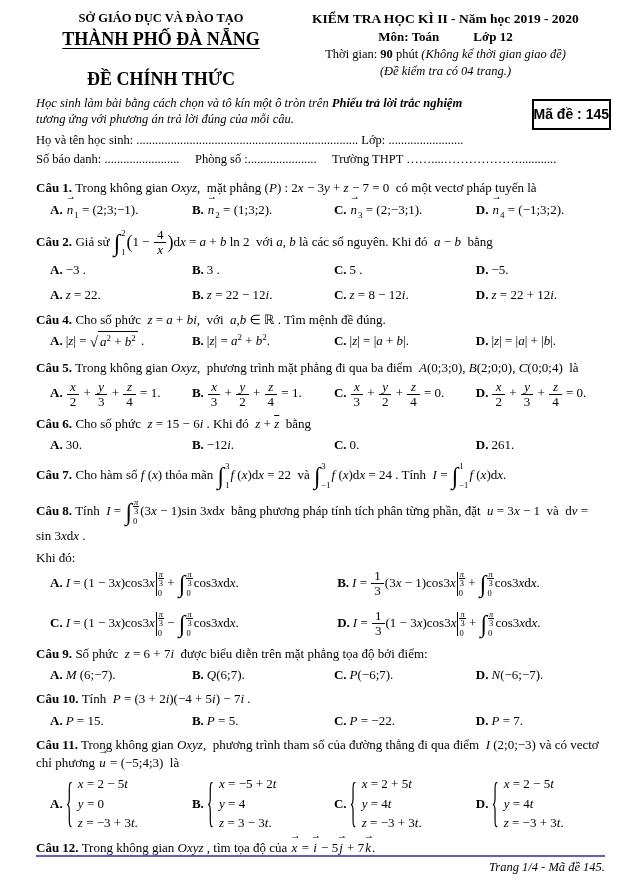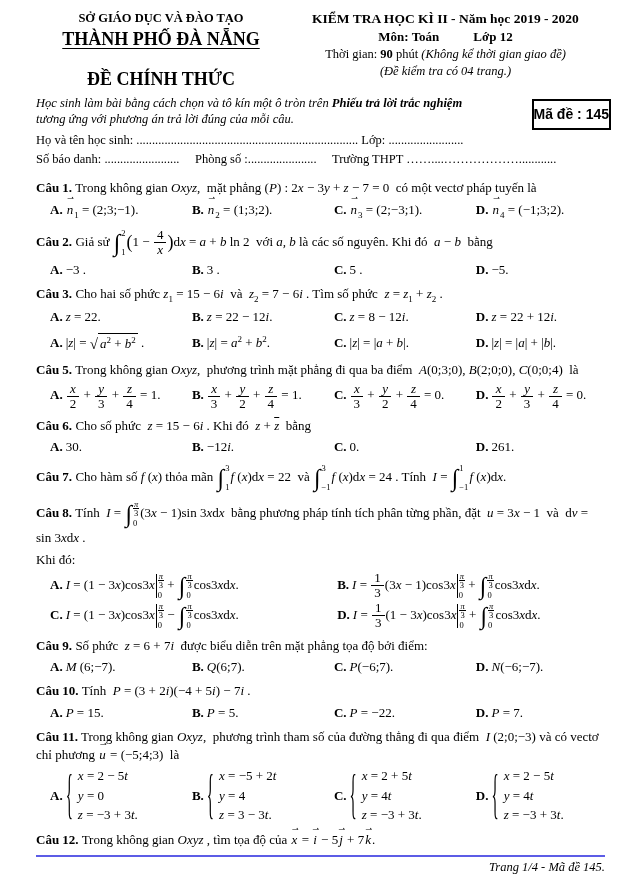--- a/index.html
+++ b/index.html
@@ -30,21 +30,21 @@
   .student { margin-top:3px; line-height:1.55; font-size:12.5px; }
   .student div { white-space:nowrap; overflow:hidden; }
   
   .qs { margin-top:10px; }
   .q { margin-top:6px; }
   .qstem { line-height:1.4; }
   .qstem2 { margin-top:4px; }
   .qlabel { font-weight:bold; }
   .opts { display:grid; padding-left:14px; margin-top:2px; column-gap:6px; align-items:start; }
   .cols4 { grid-template-columns:1fr 1fr 1fr 0.95fr; }
-  .cols2 { grid-template-columns:1.05fr 1fr; }
+  .cols2 { grid-template-columns:1.05fr 1fr; row-gap:10px; }
   .okey { font-weight:bold; margin-right:3px; }
   .opt { line-height:1.5; }
   
   i { font-family:"Liberation Serif", serif; }
   sup,sub { font-size:9px; }
   .frac { display:inline-flex; flex-direction:column; vertical-align:middle; text-align:center; line-height:1.1; margin:0 1px; }
   .frac .num { border-bottom:1px solid #000; padding:0 3px; }
   .frac .den { padding:0 3px; }
   .intg { display:inline-flex; align-items:center; vertical-align:middle; margin:0 1px; }
   .isym { font-size:24px; line-height:1; }
@@ -121,29 +121,29 @@
             <span class="den"><i>x</i></span>
           </span><span class="bp">)</span>d<i>x</i> = <i>a</i> + <i>b</i> ln 2&nbsp; với <i>a, b</i> là các số nguyên. Khi đó&nbsp; <i>a</i> − <i>b</i>&nbsp; bằng</div>
         <div class="opts cols4">
           <div class="opt"><b class="okey">A.</b><span class="otext">−3 .</span></div>
           <div class="opt"><b class="okey">B.</b><span class="otext">3 .</span></div>
           <div class="opt"><b class="okey">C.</b><span class="otext">5 .</span></div>
           <div class="opt"><b class="okey">D.</b><span class="otext">−5.</span></div>
         </div>
       </div>
       <div class="q">
-        <div class="qstem"><b class="qlabel">Câu 3.</b> Cho hai số phức <i>z</i><sub>1</sub> = 15 − 6<i>i</i>&nbsp; và&nbsp; <i>z</i><sub>2</sub> = 7 − 6<i>i</i> . Tìm số phức&nbsp; <i>z</i> = <i>z</i><sub>1</sub> + <i>z</i><sub>2</sub> .</div>
         <div class="opts cols4">
           <div class="opt"><b class="okey">A.</b><span class="otext"><i>z</i> = 22.</span></div>
           <div class="opt"><b class="okey">B.</b><span class="otext"><i>z</i> = 22 − 12<i>i</i>.</span></div>
           <div class="opt"><b class="okey">C.</b><span class="otext"><i>z</i> = 8 − 12<i>i</i>.</span></div>
           <div class="opt"><b class="okey">D.</b><span class="otext"><i>z</i> = 22 + 12<i>i</i>.</span></div>
         </div>
       </div>
       <div class="q">
+        <div class="qstem"><b class="qlabel">Câu 4.</b> Cho số phức&nbsp; <i>z</i> = <i>a</i> + <i>bi</i>,&nbsp; với&nbsp; <i>a</i>,<i>b</i> ∈ ℝ . Tìm mệnh đề đúng.</div>
         <div class="opts cols4">
           <div class="opt"><b class="okey">A.</b><span class="otext">|<i>z</i>| = <span class="sqrt">
                 <span class="rsym">√</span>
                 <span class="rad"><i>a</i><sup>2</sup> + <i>b</i><sup>2</sup></span>
               </span> .</span></div>
           <div class="opt"><b class="okey">B.</b><span class="otext">|<i>z</i>| = <i>a</i><sup>2</sup> + <i>b</i><sup>2</sup>.</span></div>
           <div class="opt"><b class="okey">C.</b><span class="otext">|<i>z</i>| = |<i>a</i> + <i>b</i>|.</span></div>
           <div class="opt"><b class="okey">D.</b><span class="otext">|<i>z</i>| = |<i>a</i>| + |<i>b</i>|.</span></div>
         </div>
       </div>

